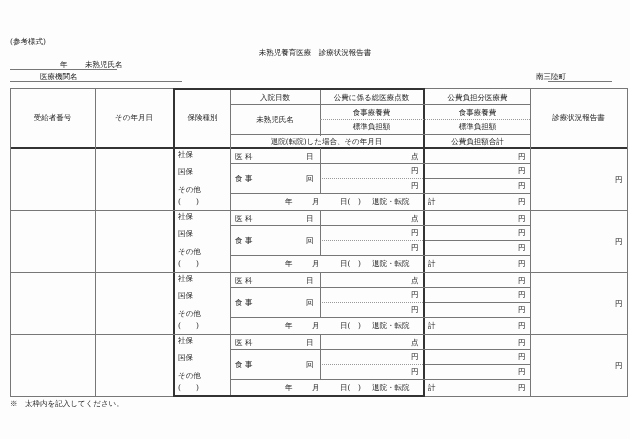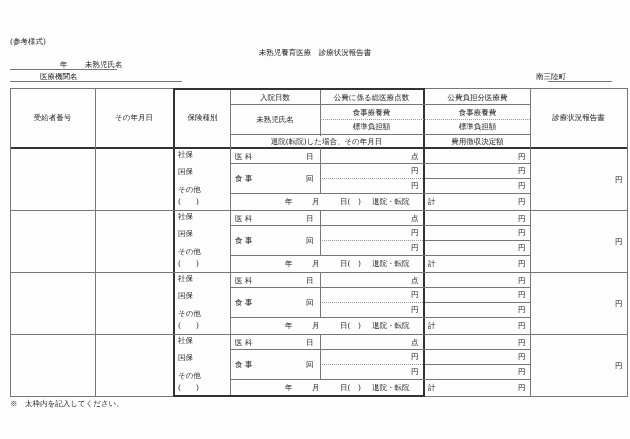--- a/index.html
+++ b/index.html
@@ -55,21 +55,21 @@
   <div class="abs c" style="left:175px;width:55px;top:113px;">保険種別</div>
   <div class="abs c" style="left:230px;width:90px;top:93px;">入院日数</div>
   <div class="abs c" style="left:230px;width:90px;top:115px;">未熟児氏名</div>
   <div class="abs c" style="left:320px;width:103px;top:93px;">公費に係る総医療点数</div>
   <div class="abs c" style="left:320px;width:103px;top:108px;">食事療養費</div>
   <div class="abs c" style="left:320px;width:103px;top:122px;">標準負担額</div>
   <div class="abs c" style="left:230px;width:193px;top:137px;">退院(転院)した場合、その年月日</div>
   <div class="abs c" style="left:425px;width:105px;top:93px;">公費負担分医療費</div>
   <div class="abs c" style="left:425px;width:105px;top:108px;">食事療養費</div>
   <div class="abs c" style="left:425px;width:105px;top:122px;">標準負担額</div>
-  <div class="abs c" style="left:425px;width:105px;top:137px;">費用徴収決定額</div>
+  <div class="abs c" style="left:425px;width:105px;top:137px;">公費負担額合計</div>
   <div class="abs c" style="left:530px;width:97px;top:113px;">診療状況報告書</div>
 </div>
 
 <div id="rows">
   <div class="body-row">
 
     <div class="abs" style="left: 11px; width: 84px; height: 61px; top: 149px;"></div>
     <div class="abs" style="left: 96px; width: 77px; height: 61px; top: 149px;"></div>
     <div class="abs" style="left: 178px; top: 150px;">社保</div>
     <div class="abs" style="left: 178px; top: 167px;">国保</div>

